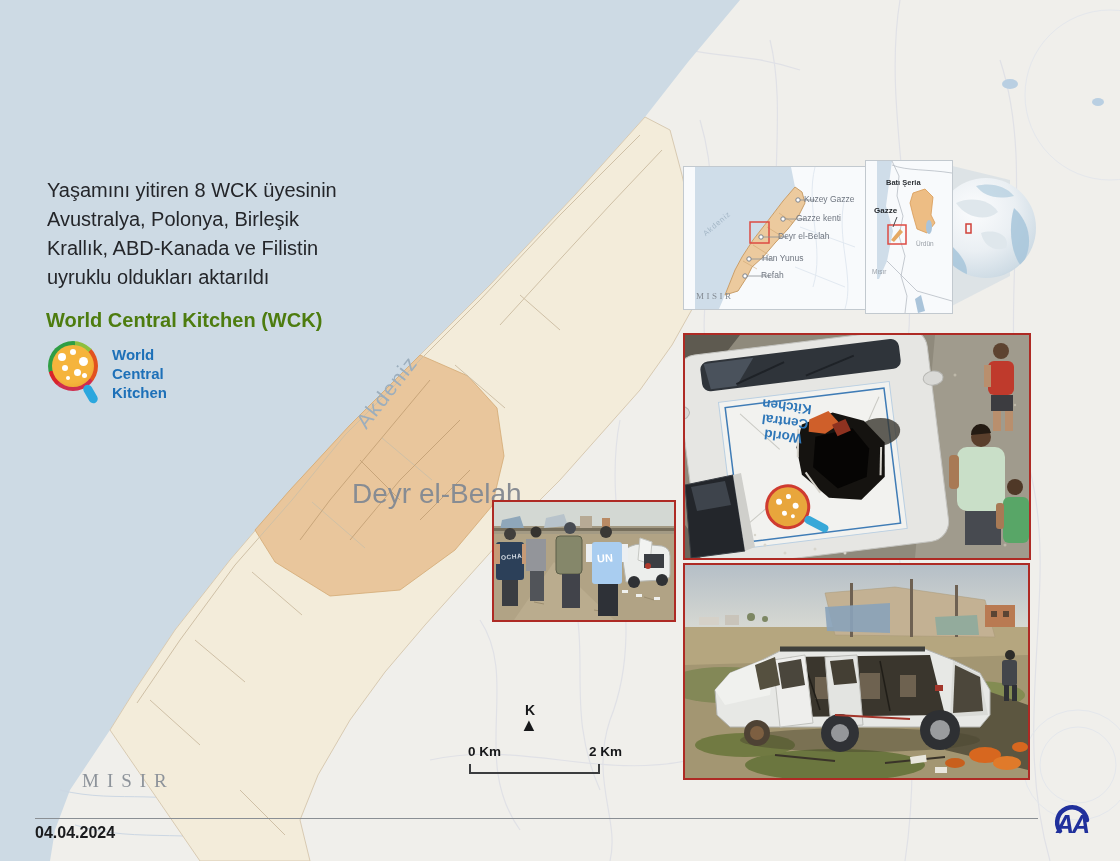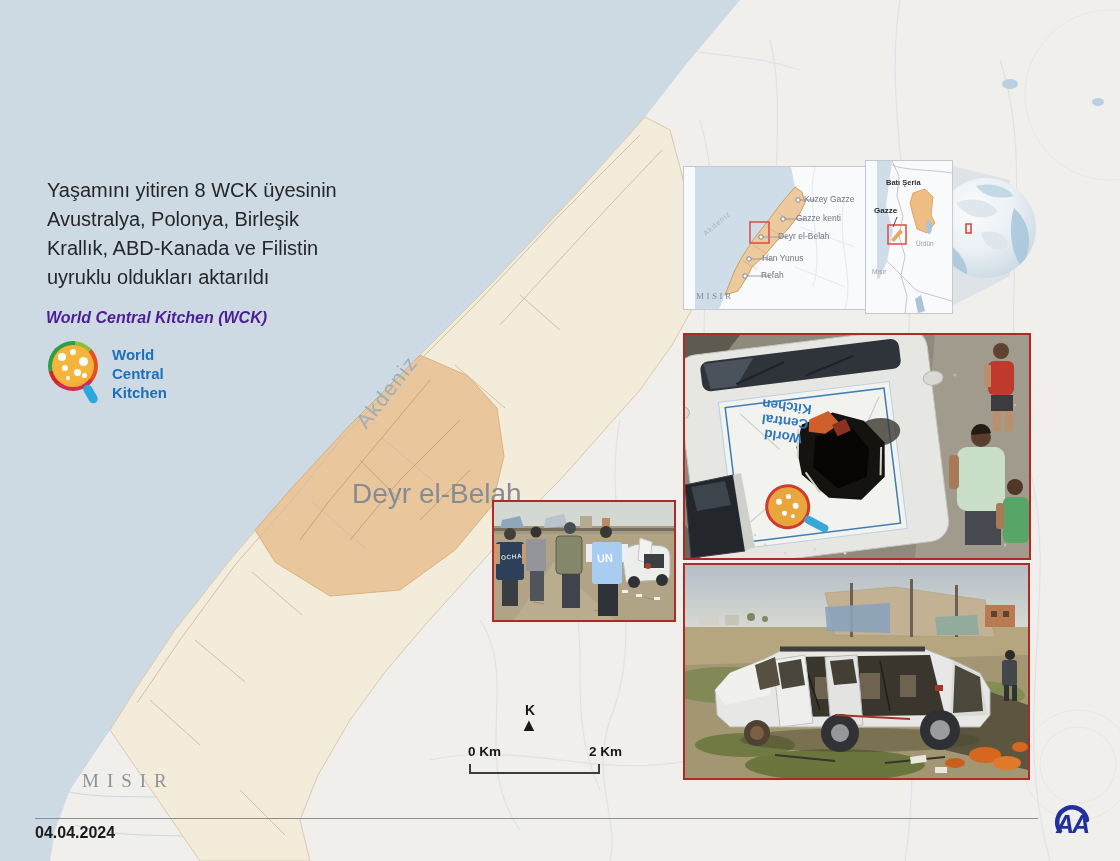--- a/index.html
+++ b/index.html
@@ -6,21 +6,21 @@
   .stage{position:relative;width:1120px;height:861px;overflow:hidden;
          font-family:"Liberation Sans",sans-serif;background:#f0efeb;}
   .abs{position:absolute;}
   svg{display:block;}
   .bg-svg{position:absolute;left:0;top:0;z-index:0;}
 
   .title{left:45px;top:42px;font-size:38px;line-height:53px;font-weight:700;
          color:#141518;letter-spacing:-0.5px;white-space:pre-line;z-index:5;}
   .subtitle{left:47px;top:176px;font-size:20px;line-height:29px;color:#24262a;
             white-space:pre-line;z-index:5;}
-  .wck-heading{left:46px;top:309px;font-size:16px;font-weight:700;color:#4c1d95;z-index:5;font-style:italic;}
+  .wck-heading{left:46px;top:309px;font-size:20px;font-weight:700;color:#4d7c0f;z-index:5;}
 
   .wck-logo{left:46px;top:338px;width:230px;height:70px;z-index:5;}
   .pan{position:absolute;left:2px;top:3px;width:50px;height:50px;border-radius:50%;
        background:conic-gradient(from -60deg,#2f9e44 0 18%,#8dbf3e 18% 30%,#e2521f 30% 52%,#cf2e4e 52% 78%,#d8232a 78% 88%,#2f9e44 88% 100%);}
   .pan-inner{position:absolute;left:4px;top:4px;width:42px;height:42px;border-radius:50%;
        background:radial-gradient(circle at 45% 40%,#f5b43c 0 60%,#e89a28 100%);overflow:hidden;}
   .pan-dot{position:absolute;background:#fff;border-radius:50%;}
   .pan-handle{position:absolute;left:40px;top:46px;width:9px;height:20px;border-radius:5px;
        background:#2ba7de;transform:rotate(-30deg);}
   .wck-logo-text{position:absolute;left:66px;top:7px;color:#1d70b8;font-weight:700;

